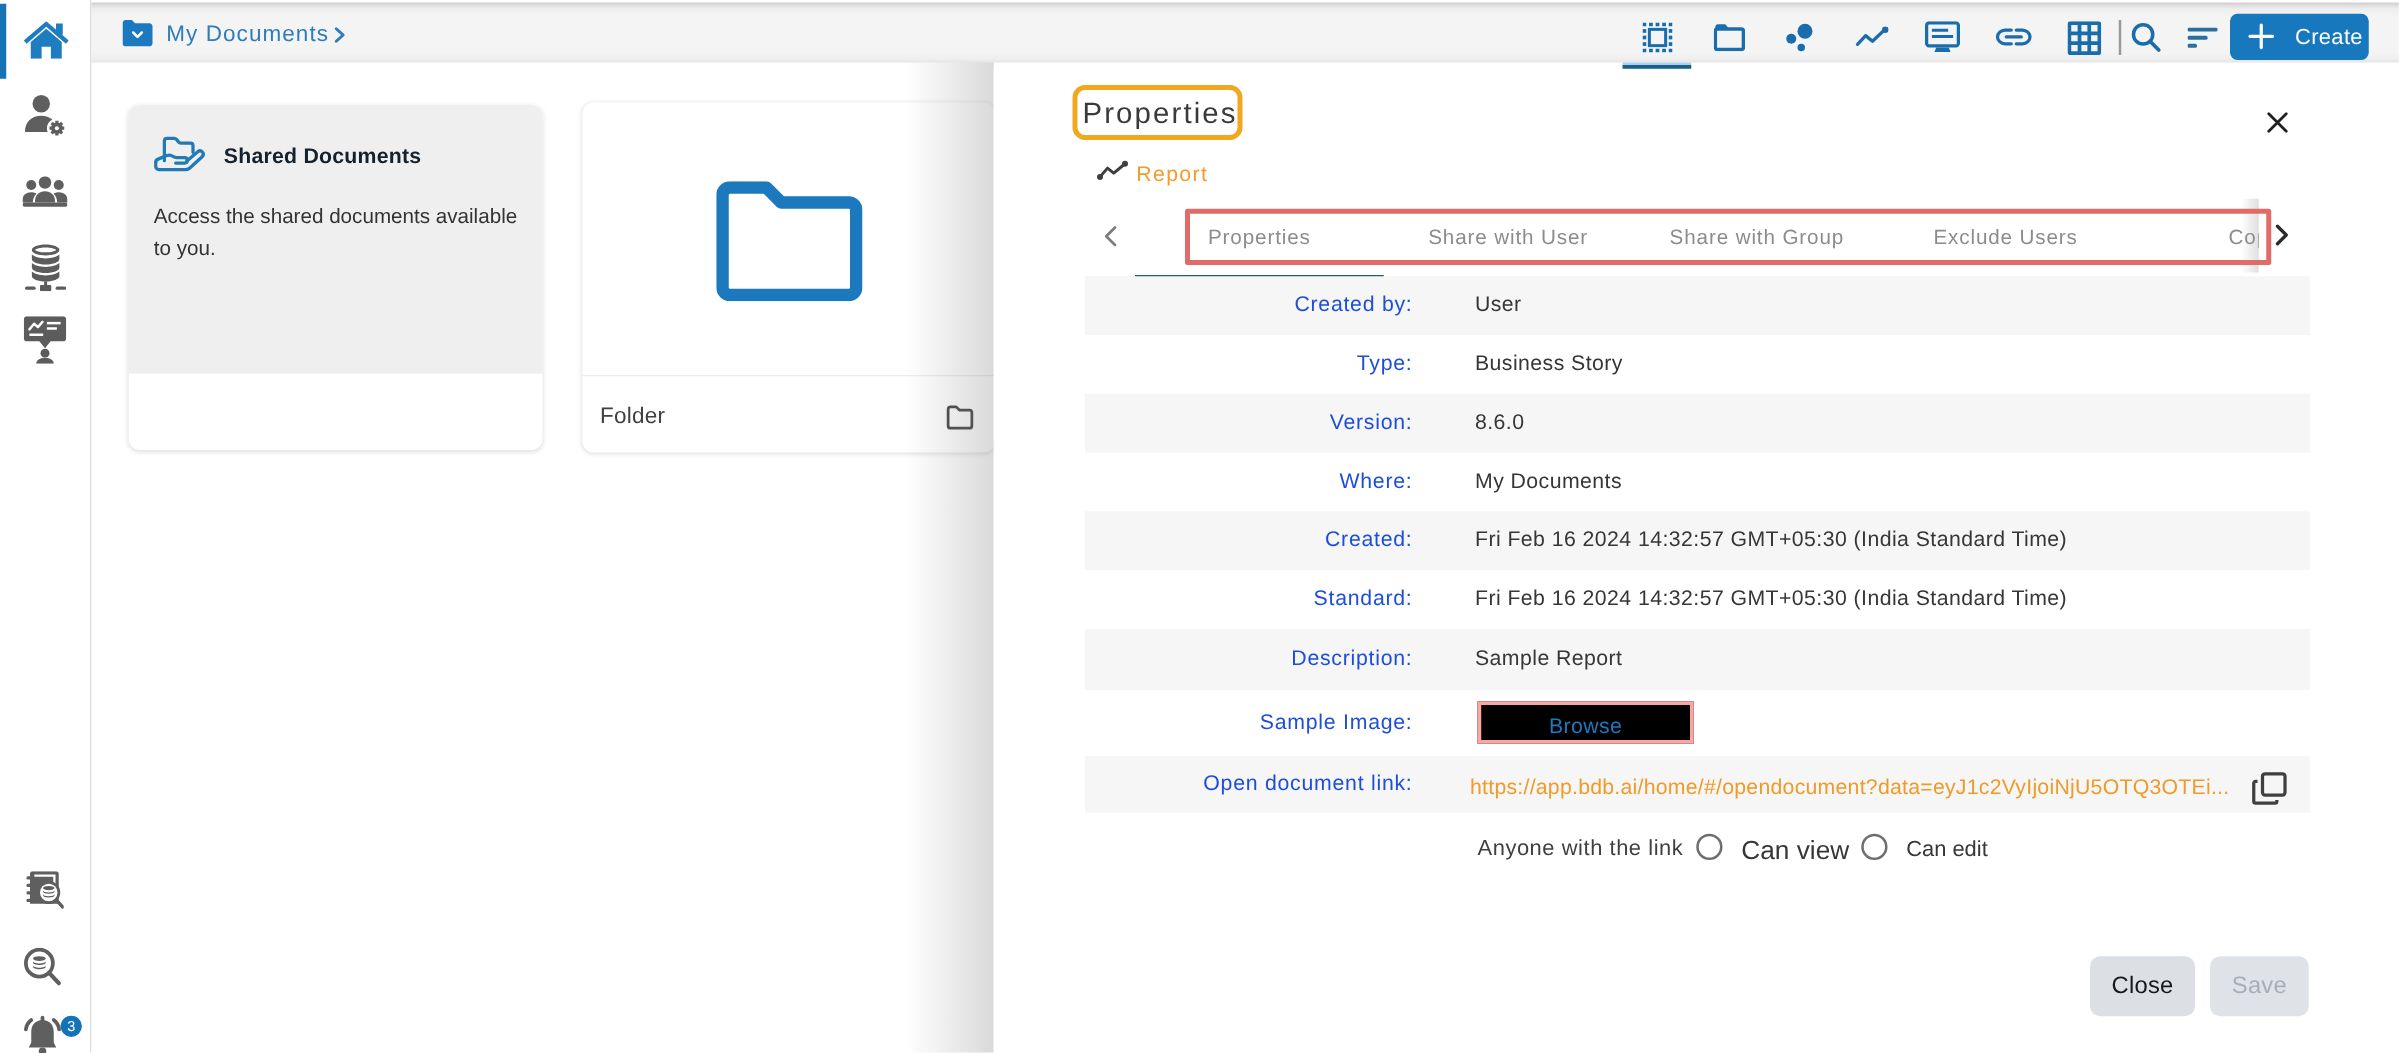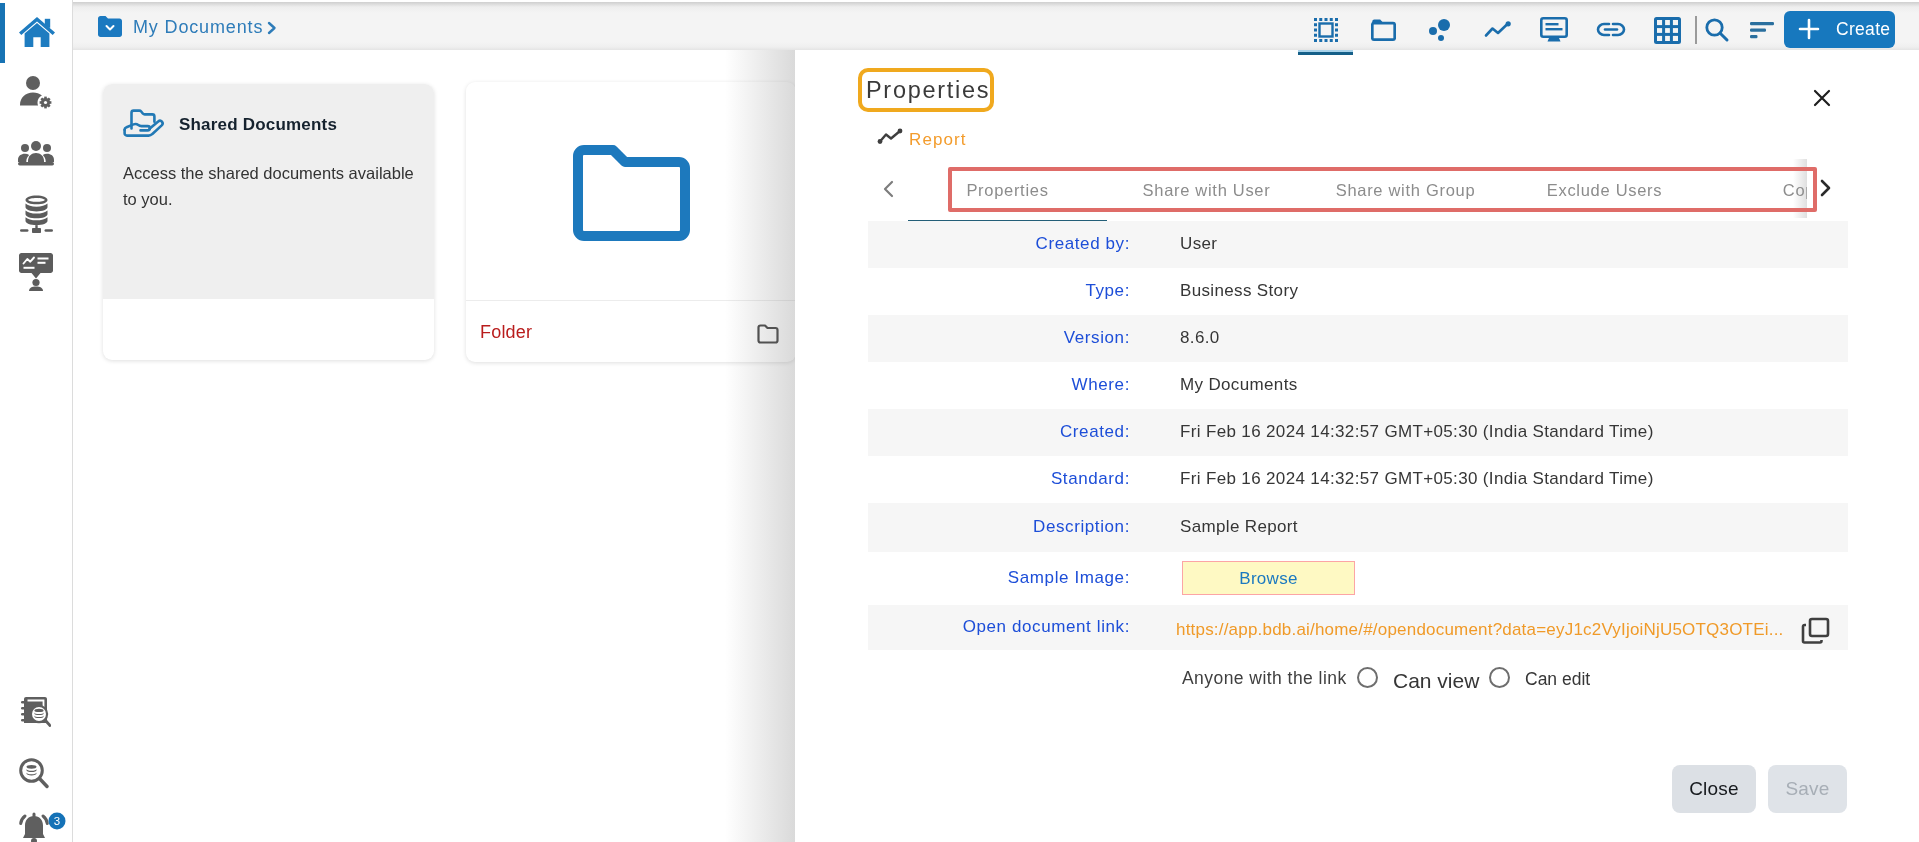--- a/index.html
+++ b/index.html
@@ -30,21 +30,21 @@
 
 #card1 { position:absolute; left:103px; top:84px; width:331px; height:276px;
   border-radius:9px; background:#fff; box-shadow:0 1px 4px rgba(0,0,0,0.13); overflow:hidden; }
 #card1 .gray { position:absolute; left:0; top:0; width:100%; height:215px; background:#efefef; }
 #card1 .title { position:absolute; left:76px; top:31px; font-size:17px; font-weight:700; color:#15222e; letter-spacing:0.2px;}
 #card1 .para { position:absolute; left:20px; top:77px; width:312px; font-size:16.5px; line-height:25.5px; color:#333; letter-spacing:0;}
 
 #card2 { position:absolute; left:466px; top:82px; width:330px; height:280px;
   border-radius:9px; background:#fff; box-shadow:0 1px 4px rgba(0,0,0,0.13); overflow:hidden;}
 #card2 .imgarea { position:absolute; left:0; top:0; width:100%; height:219px; border-bottom:1px solid #ececec; }
-#card2 .label { position:absolute; left:14px; top:240px; font-size:18px; color:#b91c1c; letter-spacing:0.2px;}
+#card2 .label { position:absolute; left:14px; top:240px; font-size:18px; color:#404040; letter-spacing:0.2px;}
 
 
 #pshadow { position:absolute; left:725px; top:50px; width:70px; height:792px;
   background:linear-gradient(to right, rgba(120,120,120,0) 0%, rgba(120,120,120,0.28) 100%); }
 
 
 #panel { position:absolute; left:795px; top:53px; width:1124px; height:789px; background:#fff; }
 
 #ptitlebox { position:absolute; left:63px; top:15px; width:136px; height:44px;
   border:4px solid #f0a91e; border-radius:10px; }
@@ -68,21 +68,21 @@
 #redbox { position:absolute; left:153px; top:114px; width:869px; height:45px;
   border:4px solid #df6c68; border-radius:2px; }
 
 
 .prow { position:absolute; left:73px; width:980px; }
 .prow.g { background:#f6f6f6; }
 .plabel { position:absolute; right:718px; font-size:17px; color:#1d4ed8; letter-spacing:0.6px; white-space:nowrap; }
 .pvalue { position:absolute; left:312px; font-size:17px; color:#363636; letter-spacing:0.35px; white-space:nowrap; }
 
 #browsebtn { position:absolute; left:314px; top:9px; width:173px; height:34px;
-  border:1px solid #fca5a5; border-radius:0; background:#fef9c3; }
+  border:3px solid #fca5a5; border-radius:0; background:#000000; }
 #browsebtn span { position:absolute; left:0; right:0; top:7px; text-align:center; font-size:17px; color:#1b79c0; letter-spacing:0.3px;}
 
 #linktxt { position:absolute; left:308px; top:15px; white-space:nowrap; font-size:17px; color:#f09a28; letter-spacing:0.2px;}
 #copyico { position:absolute; left:933px; top:12px; width:30px; height:28px;}
 
 .radioc { width:21px; height:21px; border:2px solid #6e6e6e; border-radius:50%; display:inline-block; }
 
 
 #closebtn { position:absolute; left:877px; top:712px; width:84px; height:48px; background:#dce0e5;
   border-radius:8px; text-align:center; line-height:48px; font-size:19px; color:#16191d; letter-spacing:0.2px;}

